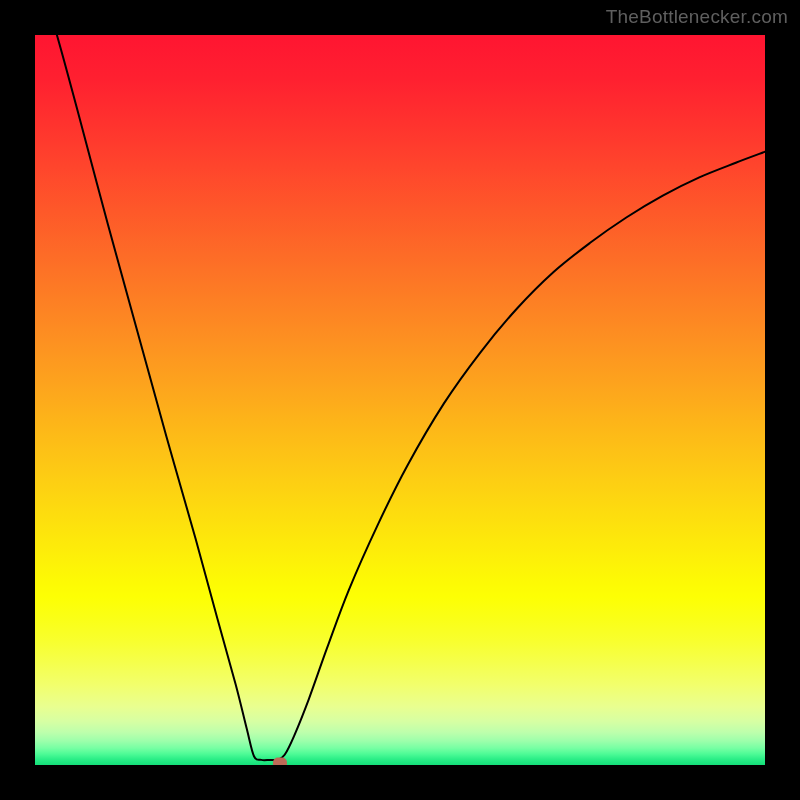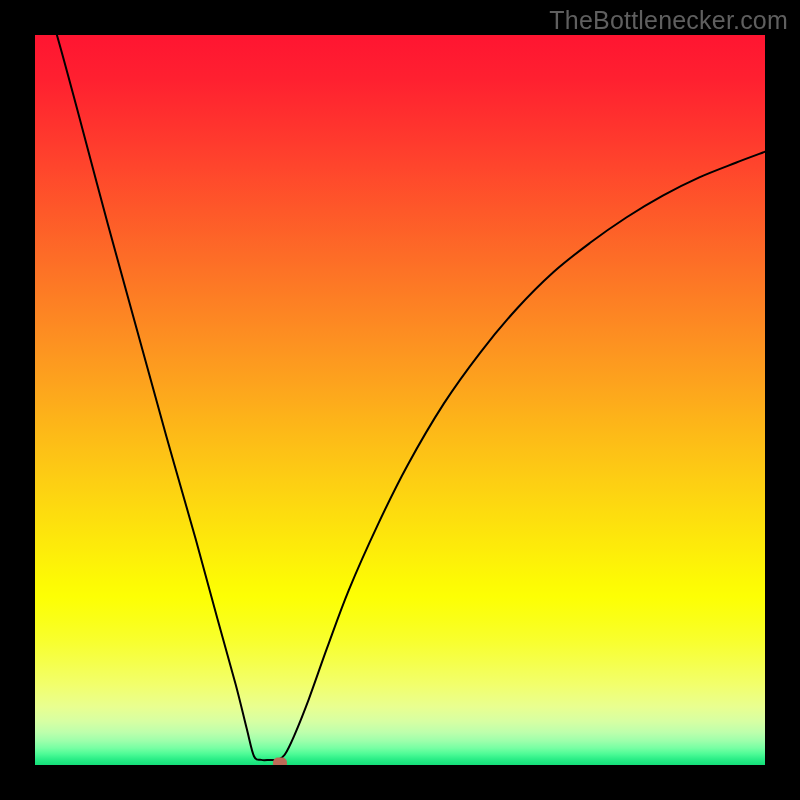--- a/index.html
+++ b/index.html
@@ -23,21 +23,21 @@
     top: 35px;
     width: 730px;
     height: 730px;
     overflow: hidden;
   }
   .attribution {
     position: absolute;
     top: 6px;
     right: 12px;
     color: #5f5f5f;
-    font-size: 25px;
+    font-size: 19px;
     font-weight: 400;
     letter-spacing: 0.2px;
   }
   .marker {
     position: absolute;
     width: 14px;
     height: 11px;
     background: #bd6a57;
     border-radius: 5px;
     transform: translate(-50%, -50%);

